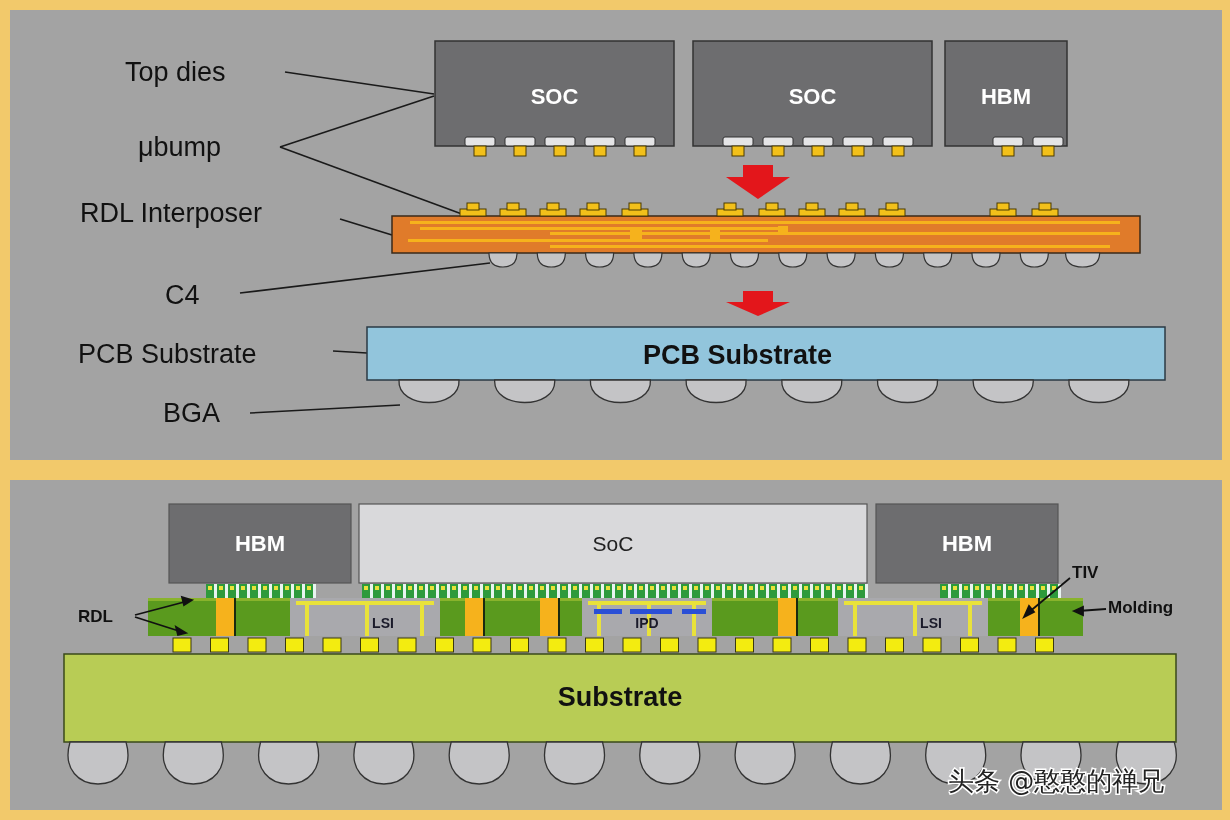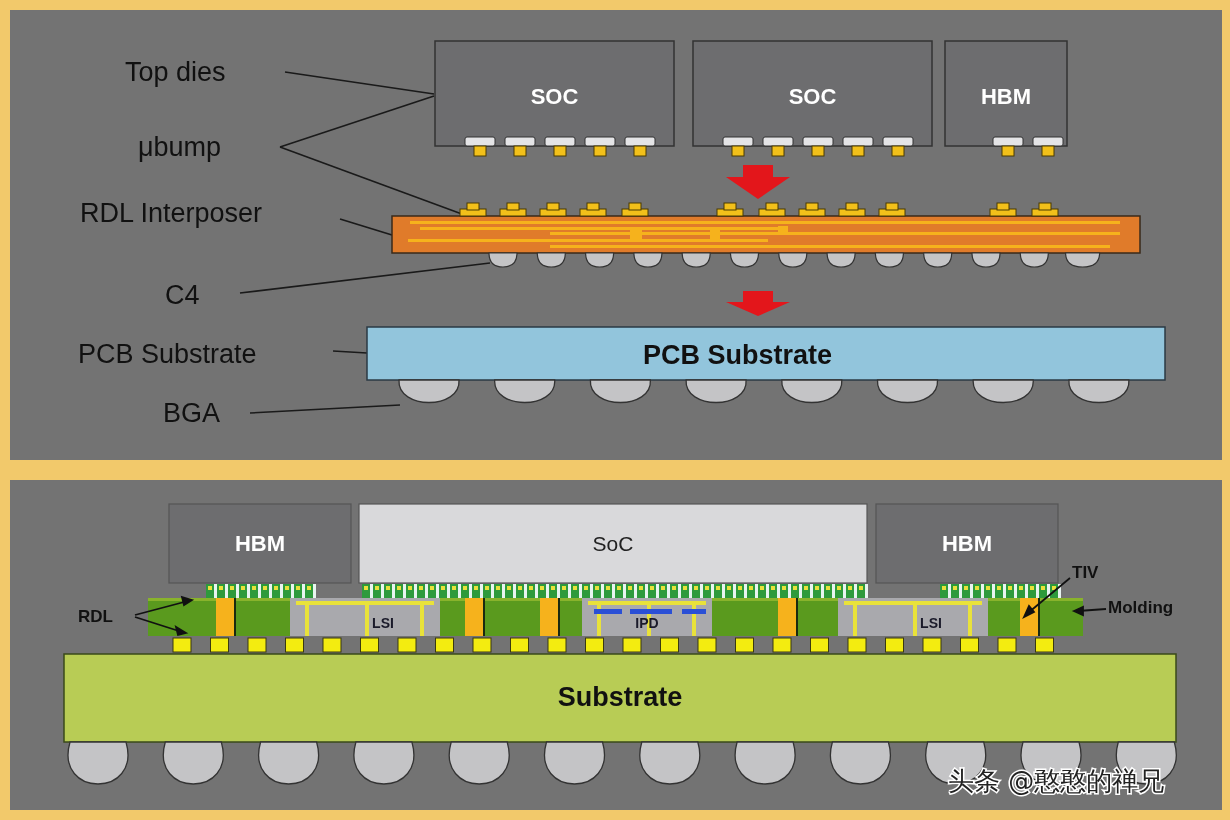--- a/index.html
+++ b/index.html
@@ -1,17 +1,17 @@
 <!DOCTYPE html>
 <html><head>
 <meta charset="utf-8">
 <style>
   html, body { margin: 0; padding: 0; }
   body { width: 1230px; height: 820px; background: #f2c96b; position: relative; overflow: hidden; font-family: "Liberation Sans", sans-serif; }
-  .panel { position: absolute; background: #737373; text-align: right; }
+  .panel { position: absolute; background: #a3a3a3; text-align: right; }
   #panel-top { left: 10px; top: 10px; width: 1212px; height: 450px; }
   #panel-bottom { left: 10px; top: 480px; width: 1212px; height: 330px; }
   svg { position: absolute; left: 0; top: 0; }
   .lbl { font-family: "Liberation Sans", sans-serif; fill: #111; }
   .lbl-big { font-size: 27px; }
   .die-text { font-family: "Liberation Sans", sans-serif; font-weight: bold; fill: #fff; font-size: 22px; }
   .bold-dark { font-family: "Liberation Sans", sans-serif; font-weight: bold; fill: #111; }
   .watermark { font-family: "DejaVu Sans", sans-serif; font-size: 26px; fill: #222; stroke: #fff; stroke-width: 3px; paint-order: stroke; }
 </style>
 </head>

